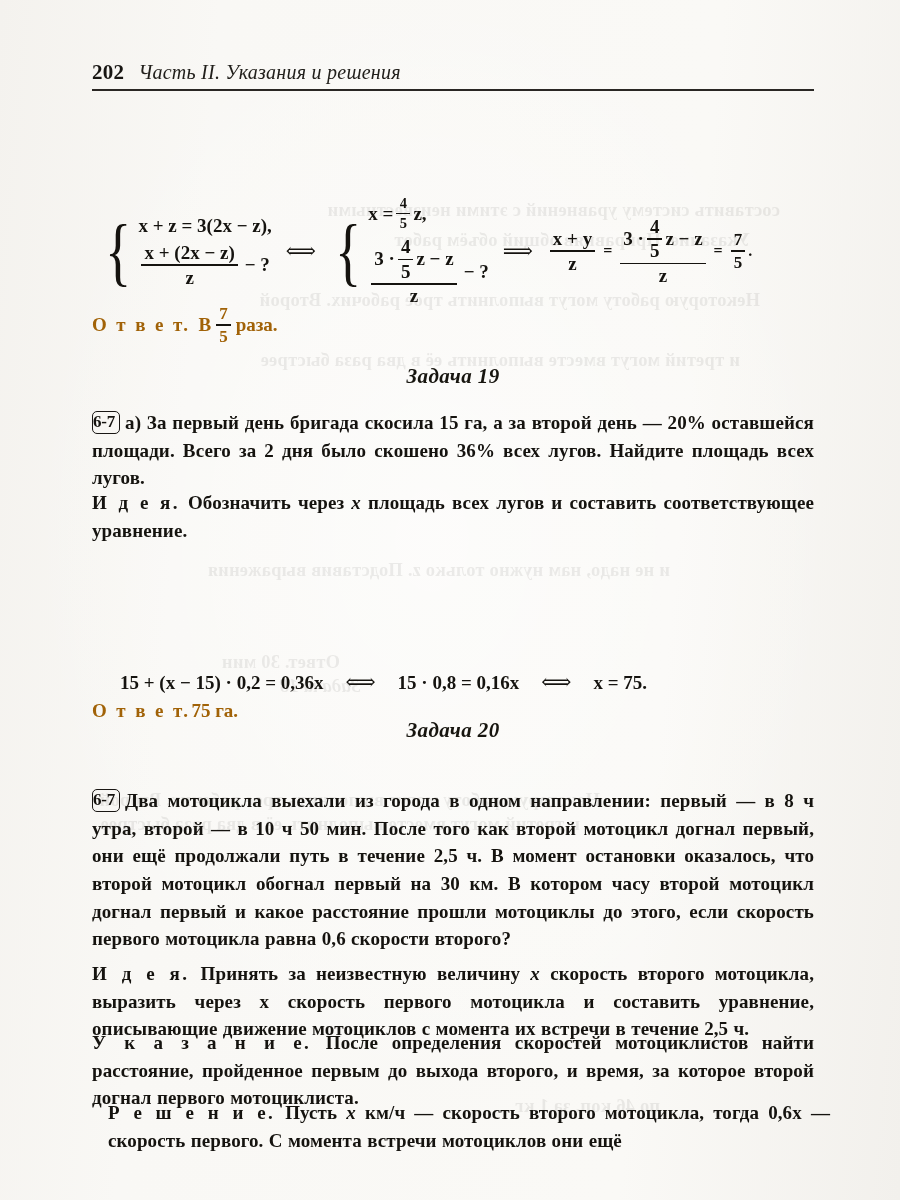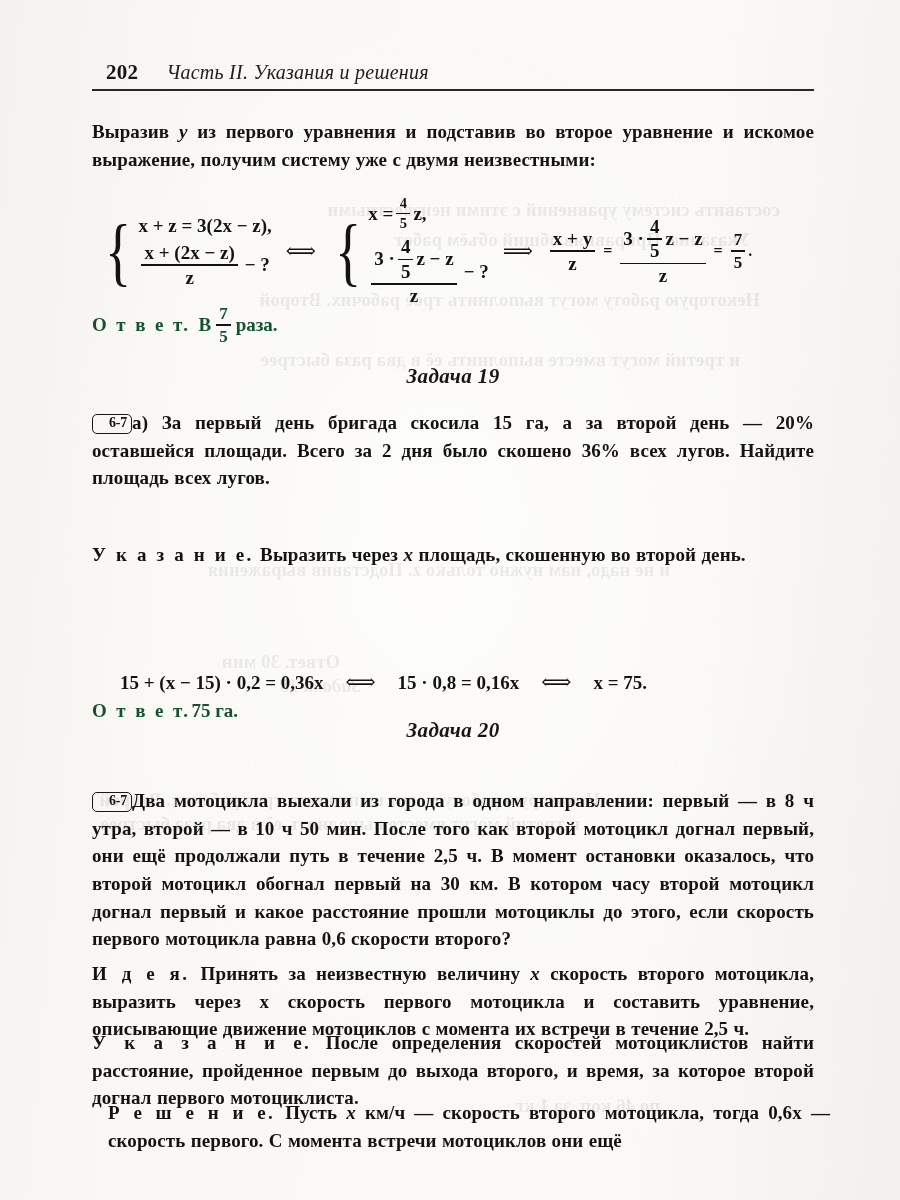--- a/index.html
+++ b/index.html
@@ -60,22 +60,21 @@
   }
 
   
   .running-head {
     position: absolute;
     top: 60px;
     left: 0;
     width: 722px;
     display: flex;
     align-items: baseline;
-    gap: 28px;
-    margin-left: 14px;
+    gap: 14px;
   }
   .folio {
     font-weight: 700;
     font-size: 21px;
     color: #171512;
     letter-spacing: .3px;
   }
   .head-title {
     font-style: italic;
     font-size: 20px;
@@ -125,25 +124,26 @@
     font-size: 21px;
     color: #17150f;
     letter-spacing: .4px;
   }
 
   
   .badge {
     display: inline-block;
     border: 1.6px solid #1a1714;
     border-radius: 5px;
-    padding: 0px 4px 1px 16px;
-    font-size: 14px;
+    padding: 0px 4px 1px 0;
+    font-size: 17px;
     font-weight: 700;
     line-height: 1.18;
     vertical-align: 2px;
+    margin-right: 5px;
     letter-spacing: -.2px;
     color: #15130f;
   }
 
   
   .mathrow {
     position: absolute;
     width: 722px;
     color: #15130f;
     font-weight: 700;
@@ -208,21 +208,21 @@
     font-weight: 700;
     color: #15130f;
     display: flex;
     align-items: baseline;
   }
 
   .ans {
     position: absolute;
     font-size: 19px;
     font-weight: 700;
-    color: #14532d;
+    color: #a16207;
     display: flex;
     align-items: center;
   }
 </style>
 </head>
 <body>
 
 <div class="page">
 
   <div class="paper-tone"></div>
@@ -241,21 +241,20 @@
   </div>
 
   <div class="content">
 
     <div class="running-head">
       <span class="folio">202</span>
       <span class="head-title">Часть II. Указания и решения</span>
     </div>
     <div class="head-rule"></div>
 
-    <div class="para" style="top:118px;"><span>Выразив </span><i class="var">y</i><span> из первого уравнения и подставив во второе уравнение и искомое выражение, получим систему уже с двумя неизвестными:</span></div>
 
     <div class="mathrow" style="top:196px;">
       <div class="mrow" style="margin-left:8px;">
 
         <span class="sys">
           <span class="brace brace-tall">{</span>
           <span class="sys-lines">
             <div>x + z = 3(2x − z),</div>
             <div>
               <span class="frac wide">
@@ -347,22 +346,22 @@
         <span class="bar"></span>
         <span class="den">5</span>
       </span>
       <span>раза.</span>
     </div>
 
     <div class="task-heading" style="top:364px;">Задача 19</div>
 
     <div class="para" style="top:409px;"><span class="badge">6-7</span><span>а) За первый день бригада скосила 15 га, а за второй день — 20% оставшейся площади. Всего за 2 дня было скошено 36% всех лугов. Найдите площадь всех лугов.</span></div>
 
-
-    <div class="para" style="top:541px;"><span class="lead">У к а з а н и е.</span><span> Выразить через </span><i class="var">x</i><span> площадь, скошенную во второй день.</span></div>
+    <div class="para" style="top:489px;"><span class="lead">И д е я.</span><span> Обозначить через </span><i class="var">x</i><span> площадь всех лугов и составить соответствующее уравнение.</span></div>
+
 
 
     <div class="eqline" style="top:662px; padding-left:28px;margin-top:8px;">
       <span>15 + (x − 15) · 0,2 = 0,36x</span>
       <span class="arrow" style="margin:0 22px;">⟺</span>
       <span>15 · 0,8 = 0,16x</span>
       <span class="arrow" style="margin:0 22px;">⟺</span>
       <span>x = 75.</span>
     </div>
 

